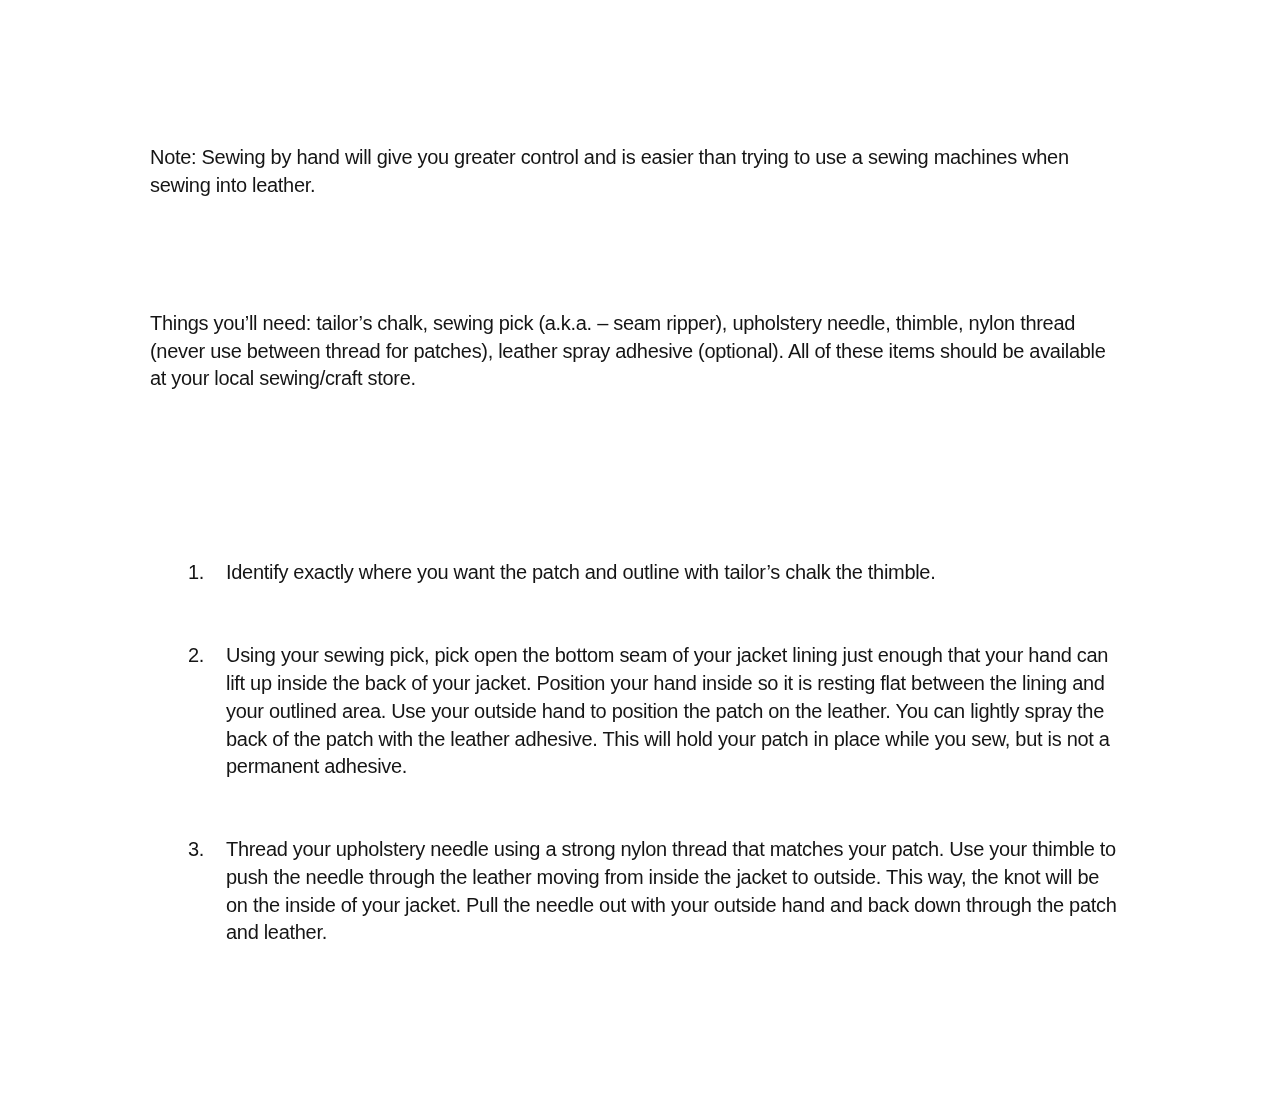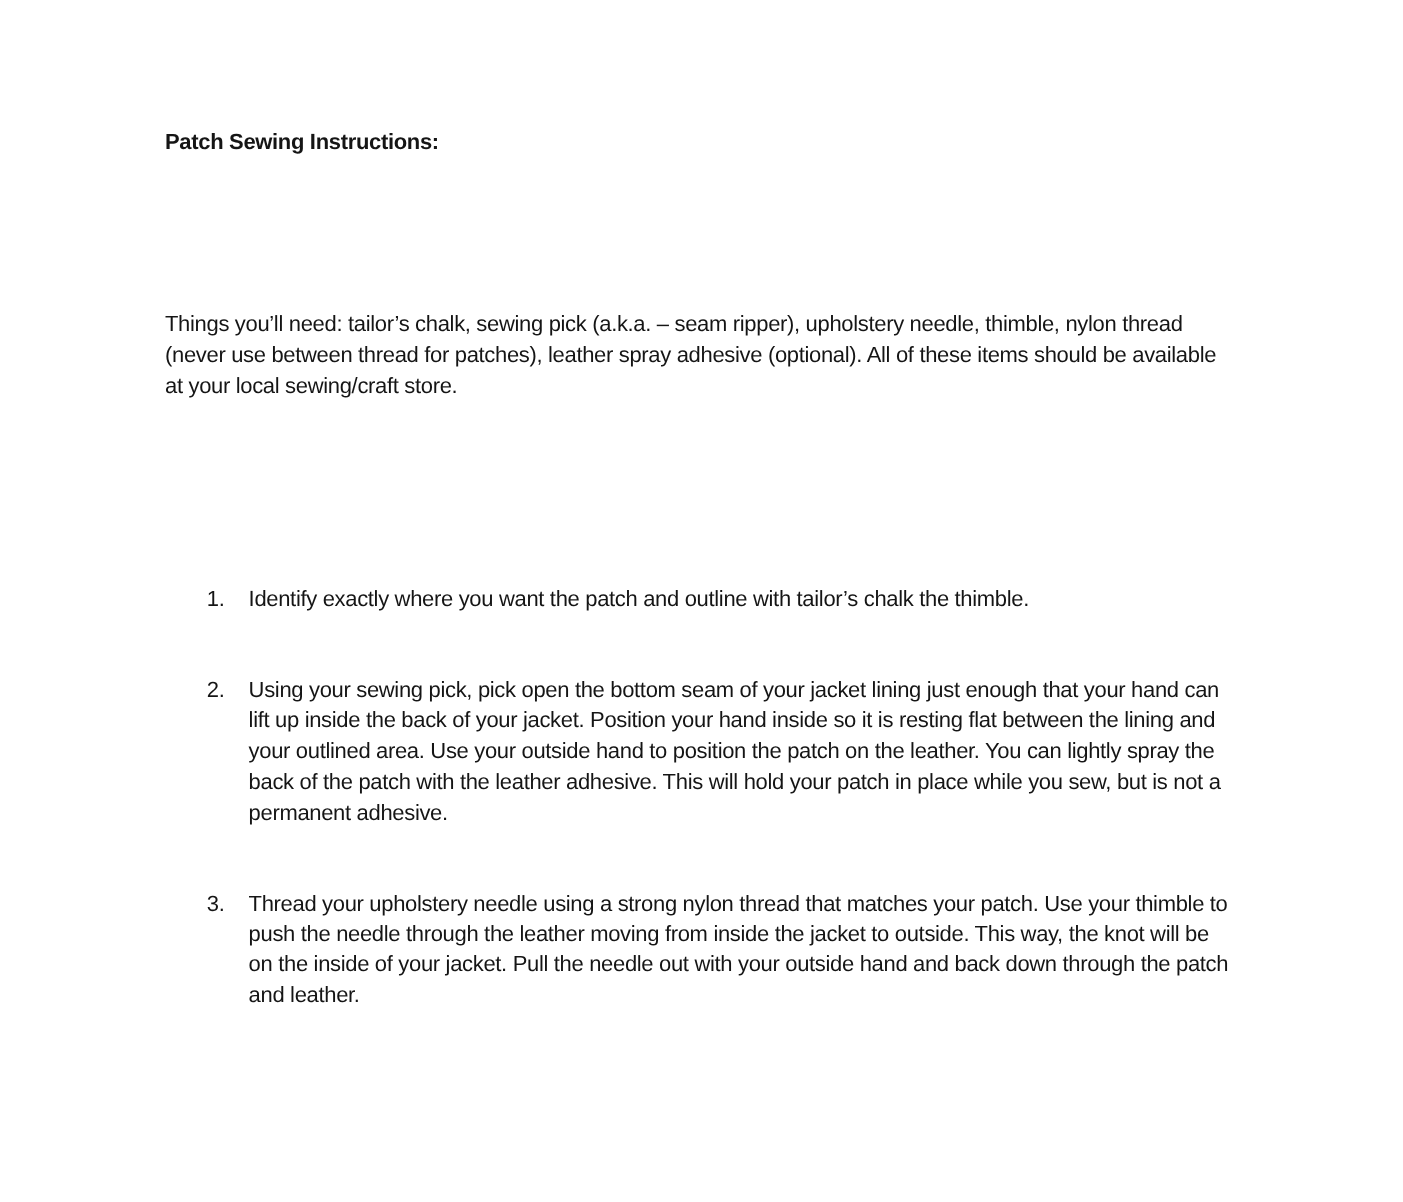--- a/index.html
+++ b/index.html
@@ -42,22 +42,22 @@
   }
   .step-text {
     flex: 1;
   }
 </style>
 </head>
 <body>
 
 <div class="doc">
 
-  <p class="title">Patch Sewing Instructions:</p>
 
+  <p class="para">Note: Sewing by hand will give you greater control and is easier than trying to use a sewing machines when sewing into leather.</p>
 
   <p class="para">Things you’ll need: tailor’s chalk, sewing pick (a.k.a. – seam ripper), upholstery needle, thimble, nylon thread (never use between thread for patches), leather spray adhesive (optional). All of these items should be available at your local sewing/craft store.</p>
 
   <div class="steps">
     <div class="step">
       <span class="step-num">1.</span>
       <span class="step-text">Identify exactly where you want the patch and outline with tailor’s chalk the thimble.</span>
     </div>
     <div class="step">
       <span class="step-num">2.</span>

